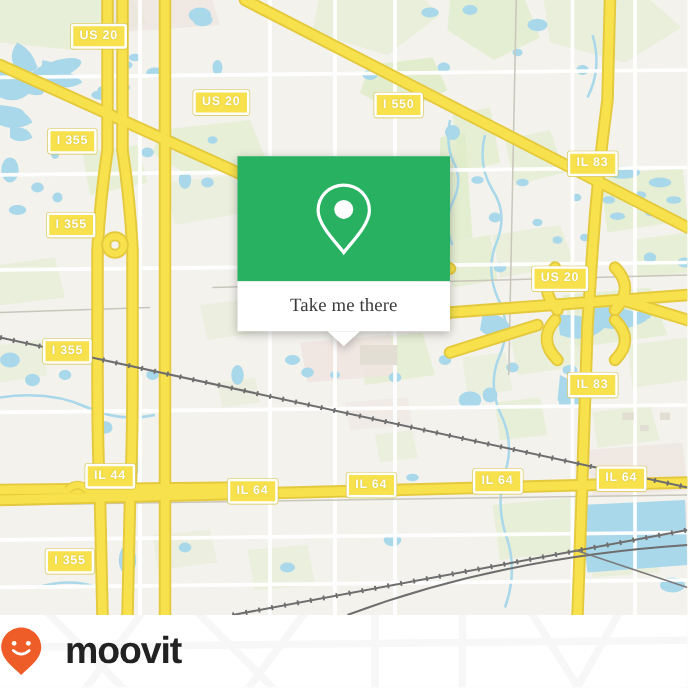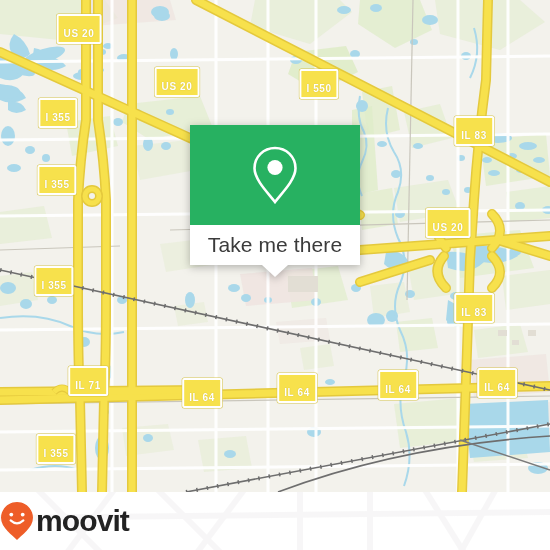--- a/index.html
+++ b/index.html
@@ -41,21 +41,21 @@
     position: absolute;
     background: #f7e14c;
     border: 2px solid #ffffff;
     border-radius: 2px;
     color: #ffffff;
     font-family: "Liberation Sans", sans-serif;
     font-size: 10px;
     font-weight: bold;
     letter-spacing: 0.6px;
     line-height: 13px;
-    padding: 11px 5px 2px 5px;
+    padding: 1px 5px 2px 5px;
     white-space: nowrap;
     text-shadow: 0 0 1px rgba(170,150,20,0.65);
     box-shadow: 0 0 0 0.5px rgba(210,190,60,0.9);
     transform: translate(-50%, -50%);
   }
 
   
   .place-label {
     position: absolute;
     transform: translate(-50%, -50%);
@@ -84,23 +84,23 @@
   #callout-footer {
     position: relative;
     width: 170px;
     height: 40px;
     background: #ffffff;
     display: flex;
     align-items: center;
     justify-content: center;
   }
   #callout-label {
-    font-size: 21px;
+    font-size: 15px;
     color: #3b3b3b;
-    font-family: Liberation Sans, sans-serif;
+    font-family: Liberation Serif, serif;
     letter-spacing: 0.1px;
   }
   #callout-tail {
     position: absolute;
     left: 50%;
     bottom: -12px;
     margin-left: -13px;
     width: 0;
     height: 0;
     border-left: 13px solid transparent;
@@ -153,21 +153,21 @@
     font-family: "Liberation Sans", sans-serif;
     letter-spacing: 0.1px;
     white-space: nowrap;
   }
   #brand {
     position: relative;
     z-index: 2;
     margin-right: 18px;
     display: flex;
     align-items: center;
-    gap: 2px;
+    gap: 18px;
   }
   #brand-wordmark {
     font-size: 30px;
     font-weight: bold;
     color: #222222;
     letter-spacing: -0.9px;
     font-family: "Liberation Sans", sans-serif;
     line-height: 30px;
   }
 </style>
@@ -424,21 +424,21 @@
     <div id="shield-layer">
         <div class="shield" style="left: 79px; top: 29px;">US 20</div>
         <div class="shield" style="left: 177px; top: 82px;">US 20</div>
         <div class="shield" style="left: 319px; top: 84px;">I 550</div>
         <div class="shield" style="left: 58px; top: 113px;">I 355</div>
         <div class="shield" style="left: 474px; top: 131px;">IL 83</div>
         <div class="shield" style="left: 57px; top: 180px;">I 355</div>
         <div class="shield" style="left: 448px; top: 223px;">US 20</div>
         <div class="shield" style="left: 54px; top: 281px;">I 355</div>
         <div class="shield" style="left: 474px; top: 308px;">IL 83</div>
-        <div class="shield" style="left: 88px; top: 381px;">IL 71</div>
+        <div class="shield" style="left: 88px; top: 381px;">IL 44</div>
         <div class="shield" style="left: 202px; top: 393px;">IL 64</div>
         <div class="shield" style="left: 297px; top: 388px;">IL 64</div>
         <div class="shield" style="left: 398px; top: 385px;">IL 64</div>
         <div class="shield" style="left: 497px; top: 383px;">IL 64</div>
         <div class="shield" style="left: 56px; top: 449px;">I 355</div>
       </div>
 
     <div id="place-label-layer">
         <div class="place-label" style="left: 352px; top: 180px;">n</div>
       </div>

